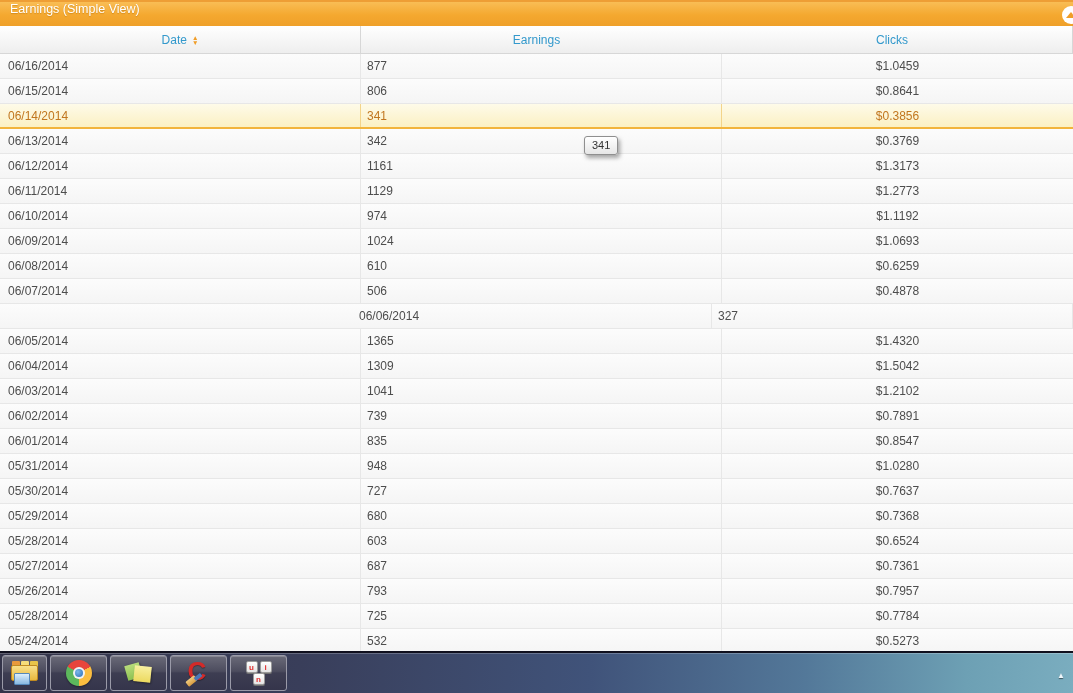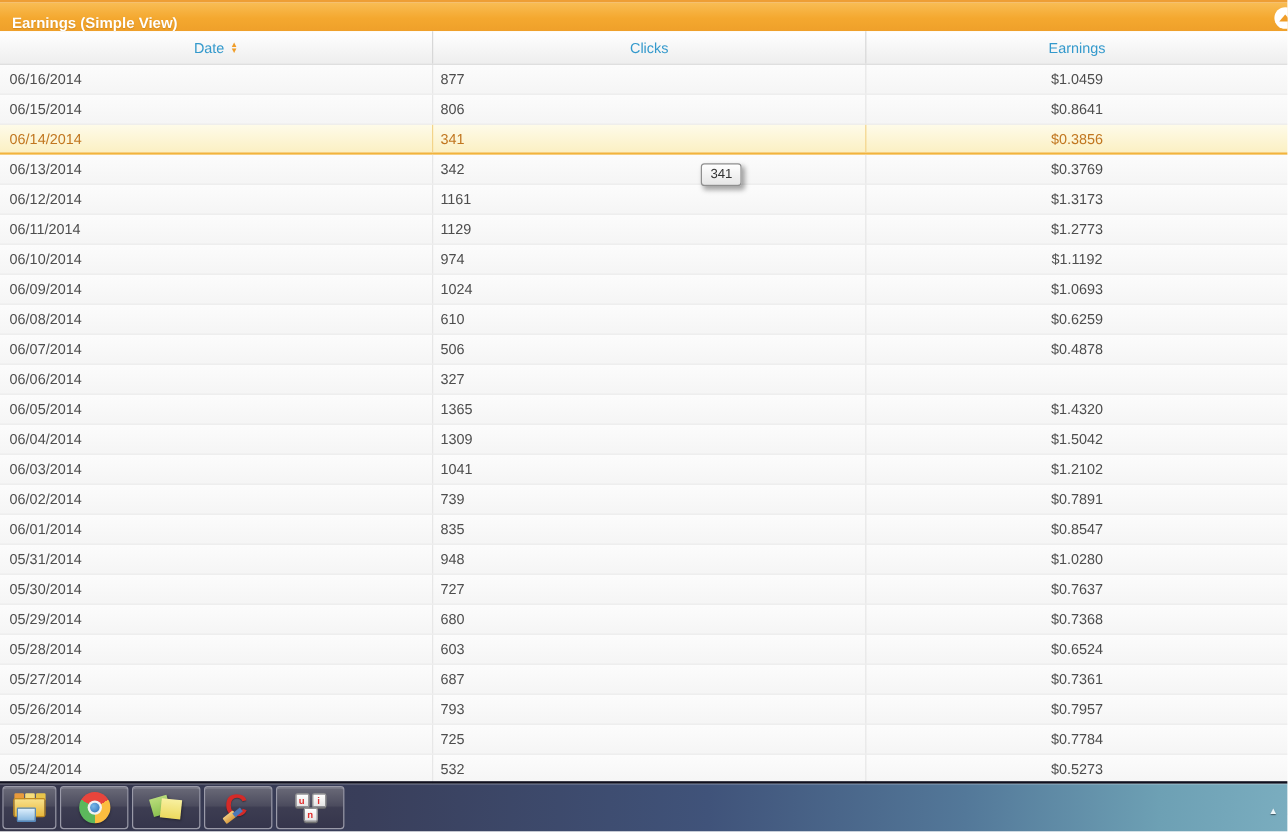--- a/index.html
+++ b/index.html
@@ -4,22 +4,22 @@
 <style>
   * { margin:0; padding:0; box-sizing:border-box; }
   html,body { width:1073px; height:693px; overflow:hidden; }
   body { font-family:"Liberation Sans", sans-serif; background:#fff; position:relative; }
 
   
   .panel-header {
     height:26px; width:100%;
     background:linear-gradient(#f9bd55, #f4a82f 55%, #efa02a);
     border-top:2px solid #ee9e35;
-    display:flex; align-items:flex-end; padding:0 10px;
-    color:#fff; font-weight:bold; font-size:12.5px;
+    display:flex; align-items:flex-start; padding:0 10px;
+    color:#fff; font-weight:normal; font-size:12.5px;
     text-shadow:0 1px 1px rgba(170,105,0,.45);
     position:relative; z-index:2;
   }
   .collapse-btn {
     position:absolute; right:-7px; top:4px;
     width:18px; height:18px; border-radius:50%;
     background:#fff; display:flex; align-items:center; justify-content:center;
     cursor:pointer;
   }
   .collapse-btn .tri {
@@ -40,21 +40,21 @@
   .hcell.c-date { width:361px; }
   .hcell.c-clicks { width:361px; }
   .hcell.c-earnings { flex:1; border-right:none; }
   .sort { display:inline-flex; flex-direction:column; margin-left:5px;
     color:#f09d28; font-size:6.5px; line-height:5px; }
 
   
   .grid-body { position:relative; z-index:1; }
   .row { display:flex; height:25px; border-bottom:1px solid #e7e7e7;
     background:linear-gradient(#fcfcfc,#f5f5f5);
-    font-size:12px; color:#4d4d4d; cursor:pointer; }
+    font-size:12px; color:#4d4d4d; cursor:pointer;justify-content:flex-end; }
   .row .cell { height:100%; display:flex; align-items:center; border-right:1px solid #e7e7e7; }
   .cell.date { width:361px; padding-left:8px; }
   .cell.clicks { width:361px; padding-left:6px; }
   .cell.earnings { flex:1; justify-content:center; border-right:none; }
   .row.selected {
     background:linear-gradient(#fefbe9,#fbf0c3);
     color:#c1761f;
     border-bottom:2px solid #f2b43c;
   }
   .row.selected .cell { border-right-color:#f3d48a; }
@@ -159,25 +159,25 @@
 </div>
 
 <div class="grid-header">
   <div class="hcell c-date">
     <span>Date</span>
     <span class="sort">
       <span>▲</span>
       <span>▼</span>
     </span>
   </div>
+  <div class="hcell c-earnings">
+    <span>Earnings</span>
+  </div>
   <div class="hcell c-clicks">
     <span>Clicks</span>
-  </div>
-  <div class="hcell c-earnings">
-    <span>Earnings</span>
   </div>
 </div>
 
 <div class="grid-body">
     <div class="row">
     <div class="cell date">06/16/2014</div>
     <div class="cell clicks">877</div>
     <div class="cell earnings">$1.0459</div>
   </div>
     <div class="row">

